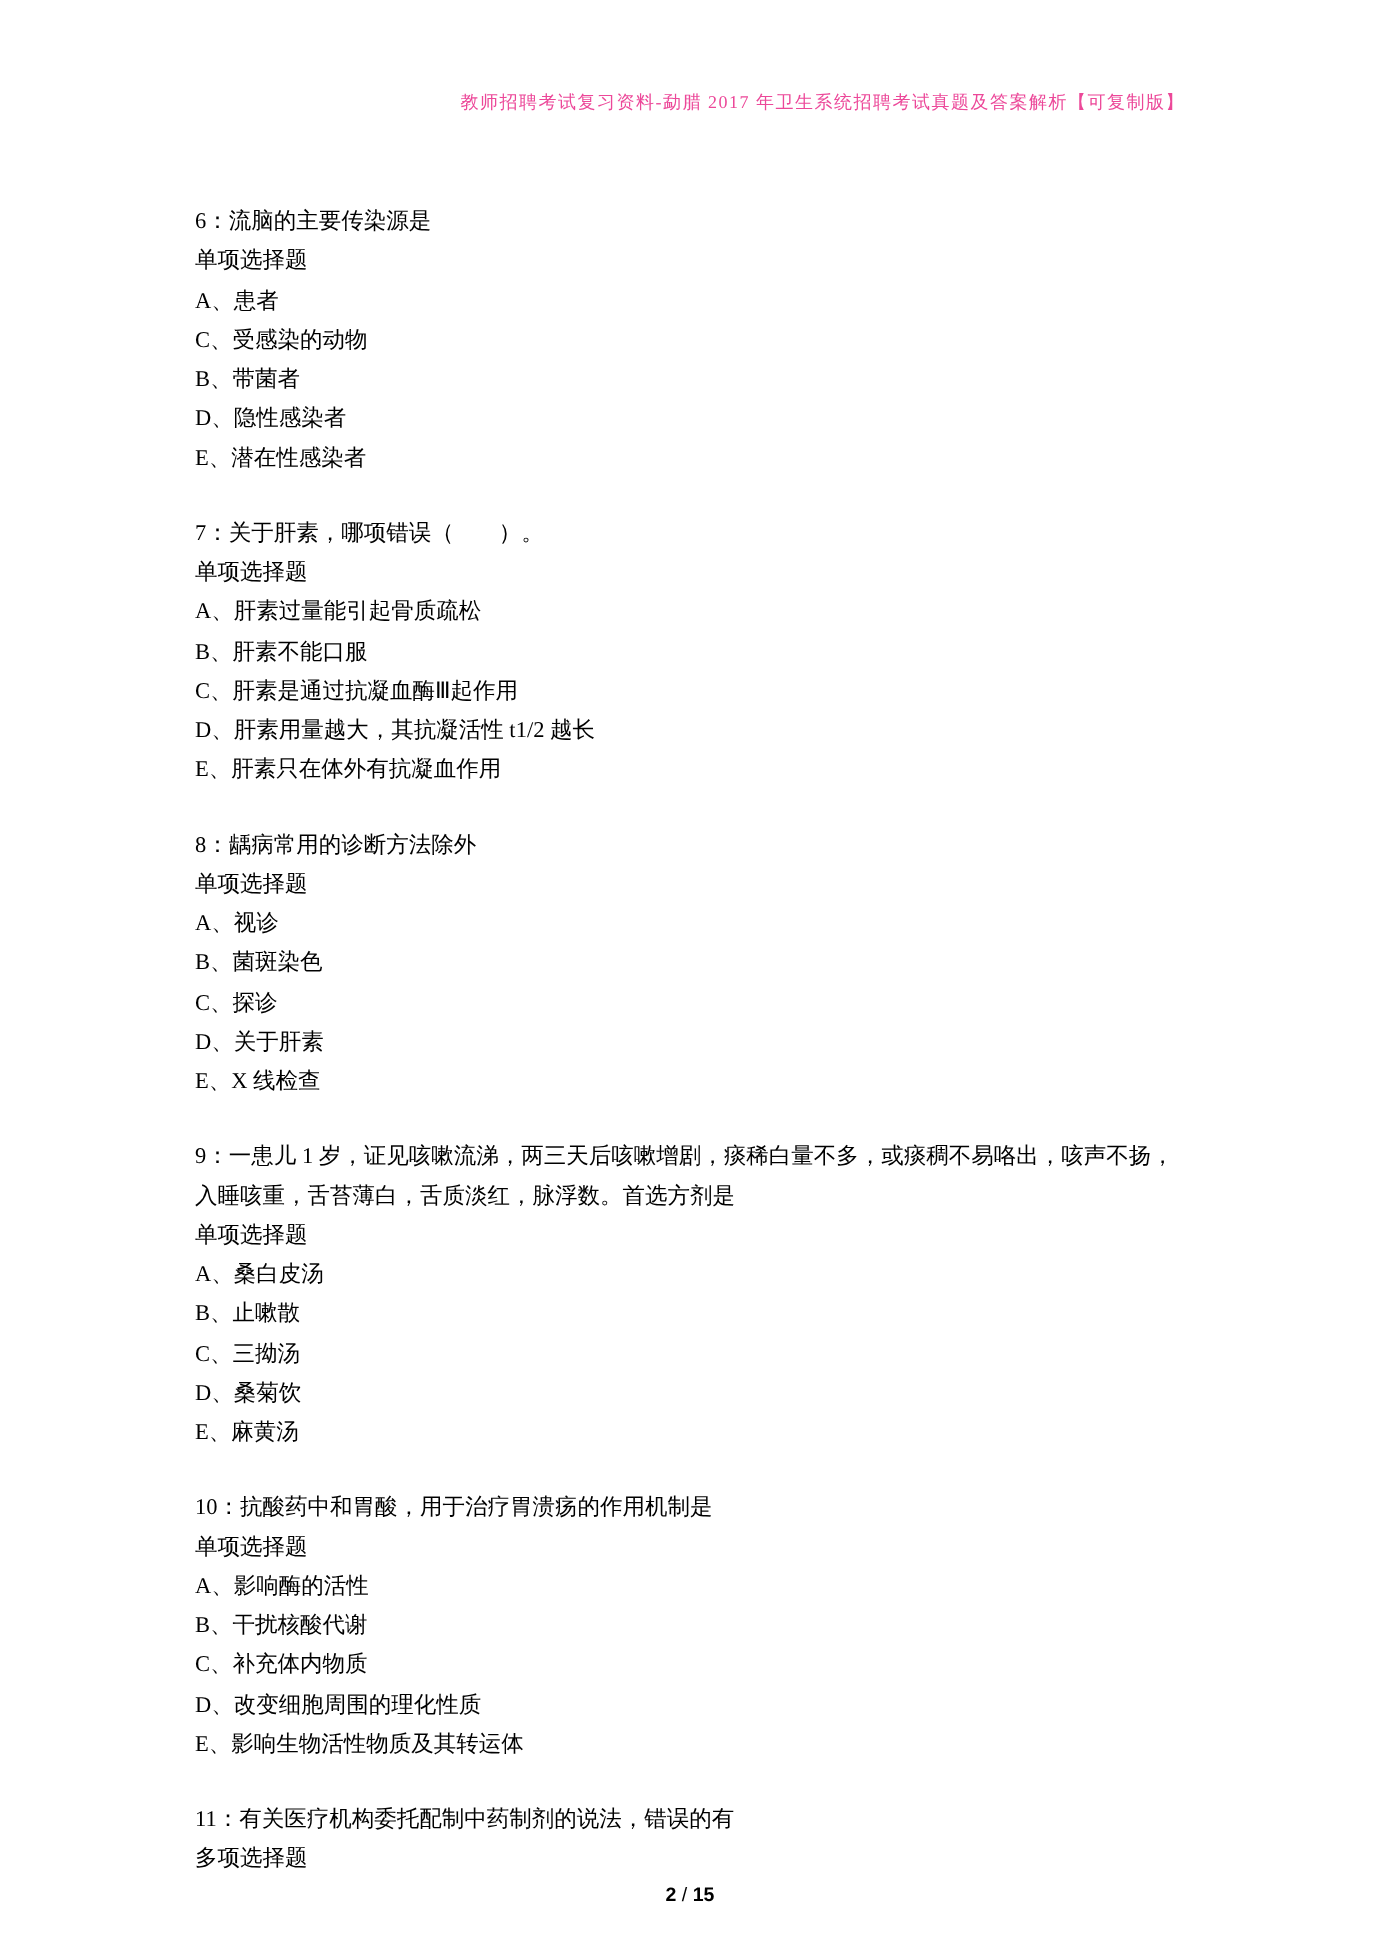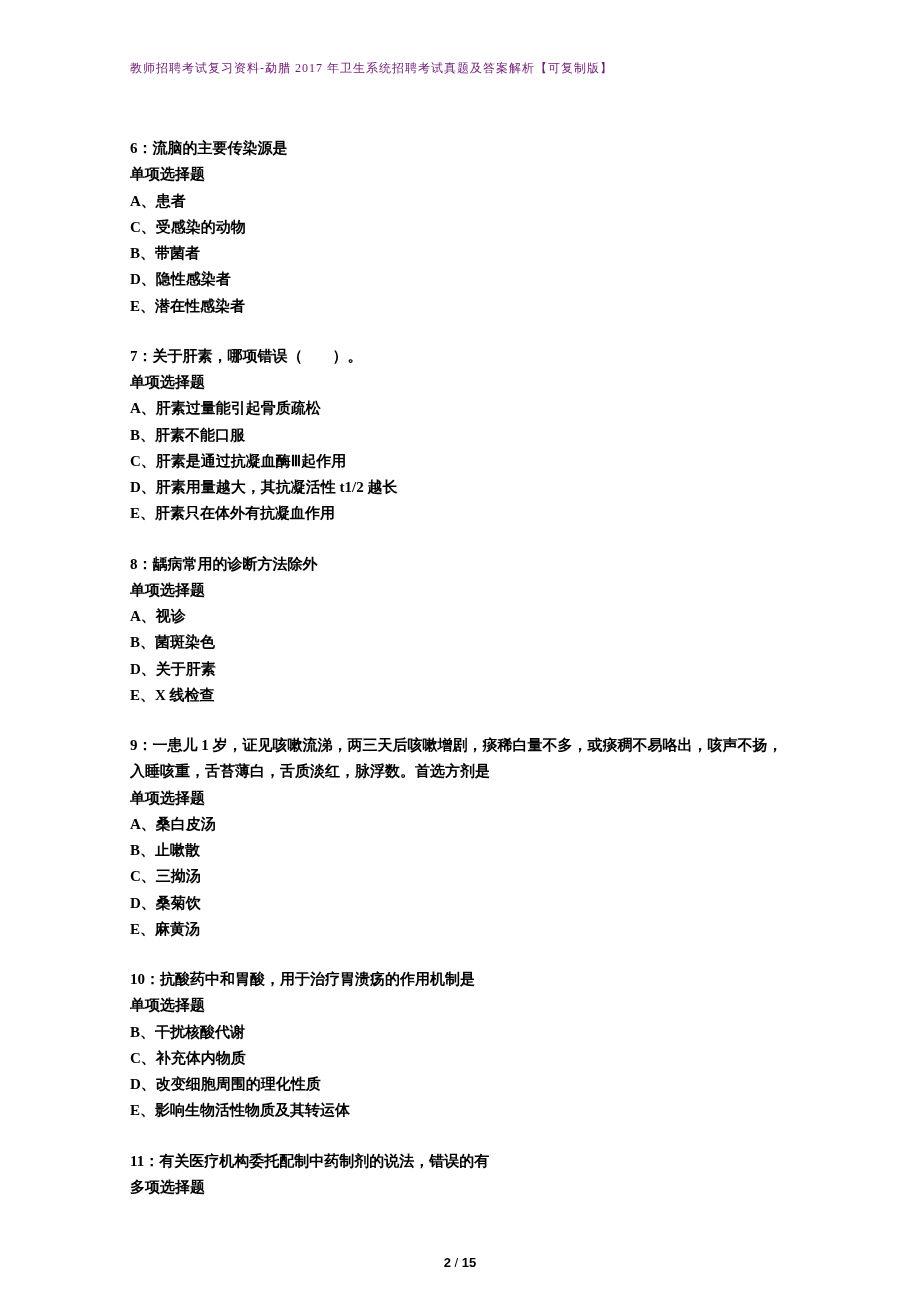--- a/index.html
+++ b/index.html
@@ -7,35 +7,34 @@
     width: 920px;
     height: 1302px;
     background: #ffffff;
     font-family: "SimSun", "宋体", serif;
     position: relative;
   }
   .page {
     padding: 60px 130px 40px 130px;
   }
   .header {
-    text-align: left;
+    text-align: right;
     font-size: 12px;
-    color: #701a75;
+    color: #ec4899;
     letter-spacing: 1px;
     margin-bottom: 58px;
     font-family: "SimSun", "宋体", serif;
   }
   .content {
     font-size: 15px;
     color: #000000;
     line-height: 1.75;
   }
   .question-block {
     margin-bottom: 24px;
-    font-weight: bold;
   }
   .q-stem {
     display: block;
   }
   .q-type {
     display: block;
   }
   .q-option {
     display: block;
   }
@@ -79,37 +78,39 @@
       <span class="q-option">C、肝素是通过抗凝血酶Ⅲ起作用</span>
       <span class="q-option">D、肝素用量越大，其抗凝活性 t1/2 越长</span>
       <span class="q-option">E、肝素只在体外有抗凝血作用</span>
     </div>
 
     <div class="question-block">
       <span class="q-stem">8：龋病常用的诊断方法除外</span>
       <span class="q-type">单项选择题</span>
       <span class="q-option">A、视诊</span>
       <span class="q-option">B、菌斑染色</span>
+      <span class="q-option">C、探诊</span>
       <span class="q-option">D、关于肝素</span>
       <span class="q-option">E、X 线检查</span>
     </div>
 
     <div class="question-block">
       <span class="q-stem">9：一患儿 1 岁，证见咳嗽流涕，两三天后咳嗽增剧，痰稀白量不多，或痰稠不易咯出，咳声不扬，入睡咳重，舌苔薄白，舌质淡红，脉浮数。首选方剂是</span>
       <span class="q-type">单项选择题</span>
       <span class="q-option">A、桑白皮汤</span>
       <span class="q-option">B、止嗽散</span>
       <span class="q-option">C、三拗汤</span>
       <span class="q-option">D、桑菊饮</span>
       <span class="q-option">E、麻黄汤</span>
     </div>
 
     <div class="question-block">
       <span class="q-stem">10：抗酸药中和胃酸，用于治疗胃溃疡的作用机制是</span>
       <span class="q-type">单项选择题</span>
+      <span class="q-option">A、影响酶的活性</span>
       <span class="q-option">B、干扰核酸代谢</span>
       <span class="q-option">C、补充体内物质</span>
       <span class="q-option">D、改变细胞周围的理化性质</span>
       <span class="q-option">E、影响生物活性物质及其转运体</span>
     </div>
 
     <div class="question-block">
       <span class="q-stem">11：有关医疗机构委托配制中药制剂的说法，错误的有</span>
       <span class="q-type">多项选择题</span>
     </div>

